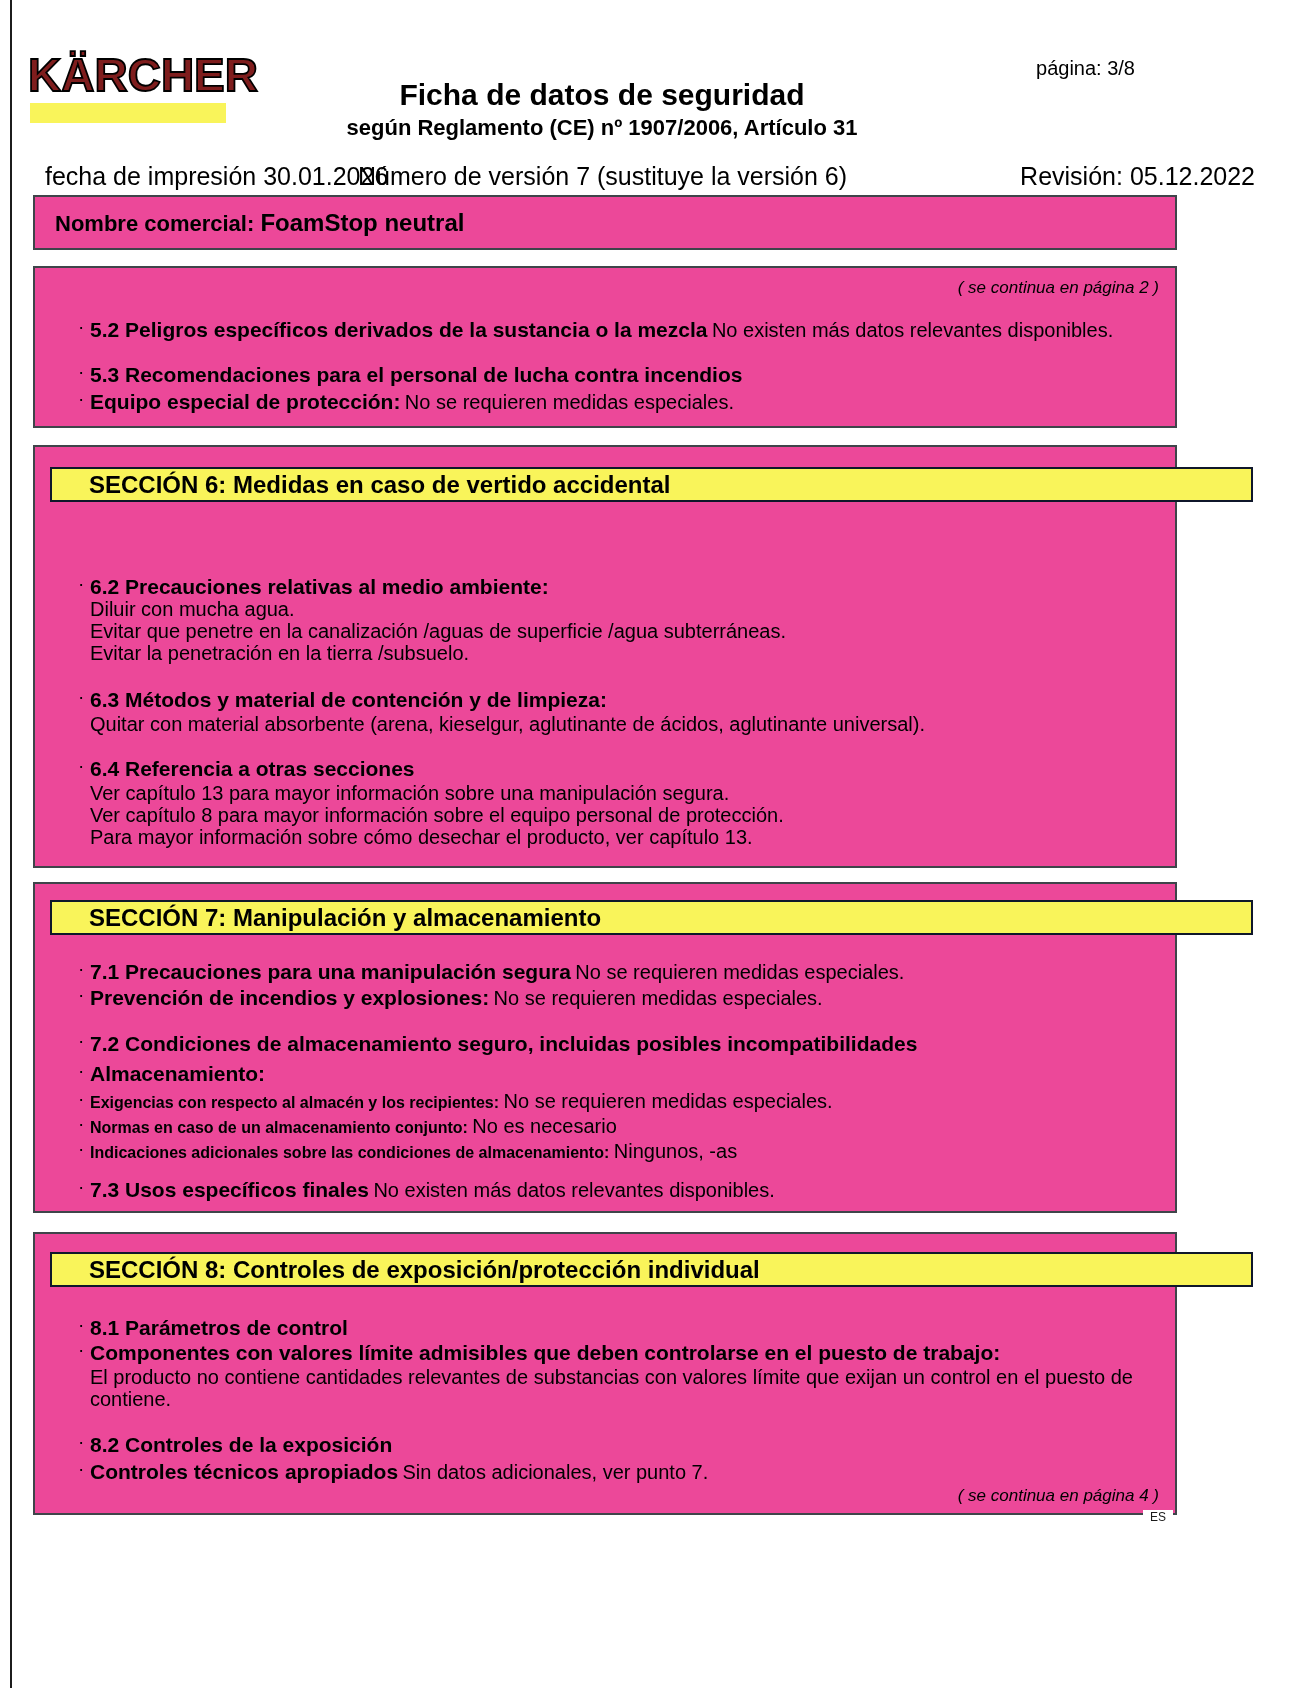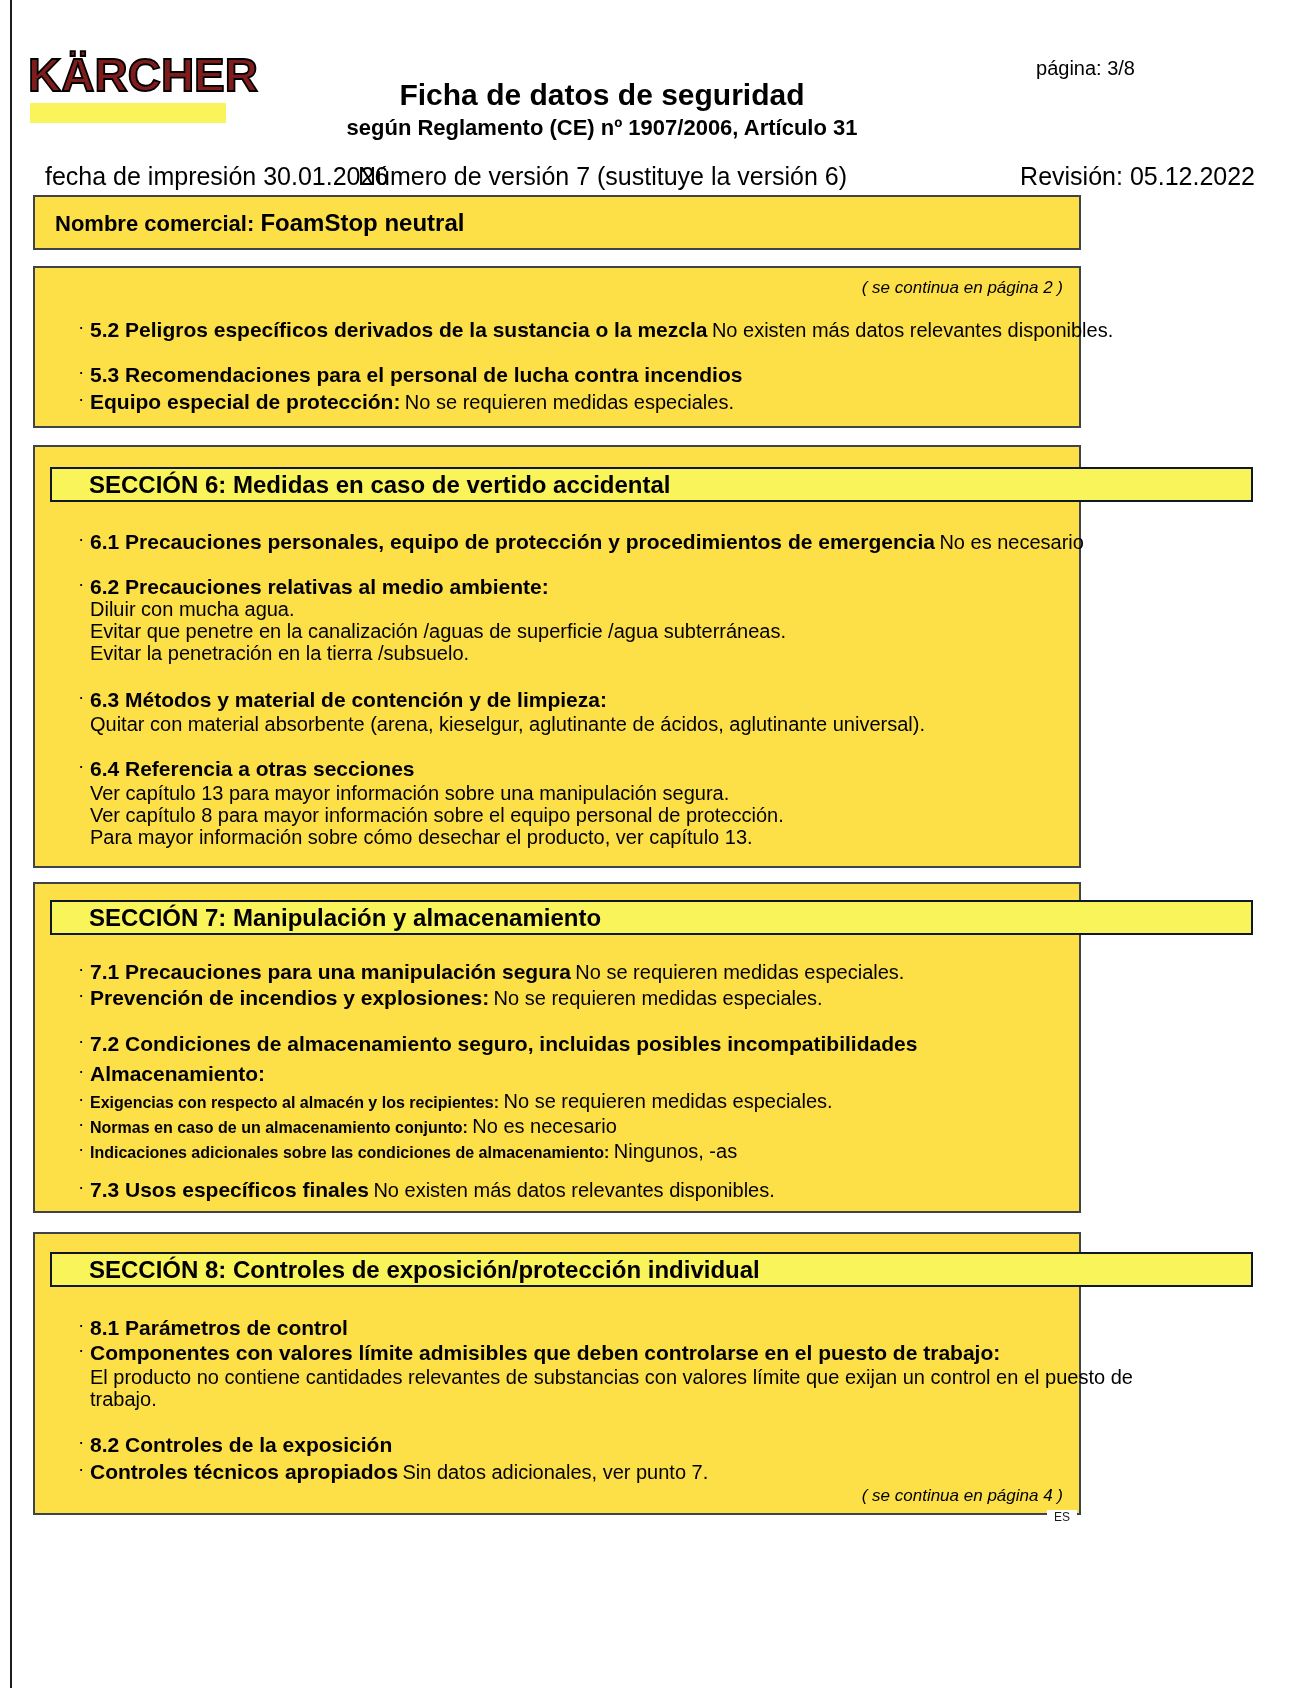--- a/index.html
+++ b/index.html
@@ -18,21 +18,21 @@
   .doc-title{position:absolute;left:252px;top:78px;width:700px;text-align:center;font-size:30px;font-weight:bold;}
   .doc-subtitle{position:absolute;left:252px;top:115px;width:700px;text-align:center;font-size:22px;font-weight:bold;}
   .page-number{position:absolute;top:57px;right:169px;font-size:20px;}
   .meta{position:absolute;top:162px;font-size:25px;white-space:nowrap;}
   #meta-date{left:45px;}
   #meta-version{left:358px;}
   #meta-revision{right:49px;}
 
   
   .box{
-    position:absolute;left:33px;width:1048px;background:#fde047;box-sizing:border-box;
+    position:absolute;left:33px;width:1144px;background:#ec4899;box-sizing:border-box;
     border:2px solid var(--box-border,#3f444a);
   }
   #box-name{top:195px;height:55px;}
   .product-line{position:absolute;left:20px;top:12px;font-size:22px;font-weight:bold;white-space:nowrap;}
   .product-name{font-size:24px;}
 
   #box-5{top:266px;height:162px;}
   #box-6{top:445px;height:423px;}
   #box-7{top:882px;height:331px;}
   #box-8{top:1232px;height:283px;}
@@ -91,24 +91,20 @@
     <div class="line bulleted" style="top:122px;">
       <span class="h-big">Equipo especial de protección:</span>
       <span class="tail">No se requieren medidas especiales.</span>
     </div>
   </div>
 
   <div class="box" id="box-6">
     <div class="secbar" style="top:20px;">
       <span>SECCIÓN 6: Medidas en caso de vertido accidental</span>
     </div>
-    <div class="line bulleted" style="top:83px;">
-      <span class="h-big">6.1 Precauciones personales, equipo de protección y procedimientos de emergencia</span>
-      <span class="tail">No es necesario</span>
-    </div>
     <div class="line bulleted" style="top:128px;">
       <span class="h-big">6.2 Precauciones relativas al medio ambiente:</span>
     </div>
     <div class="line body" style="top:151px;">Diluir con mucha agua.</div>
     <div class="line body" style="top:173px;">Evitar que penetre en la canalización /aguas de superficie /agua subterráneas.</div>
     <div class="line body" style="top:195px;">Evitar la penetración en la tierra /subsuelo.</div>
     <div class="line bulleted" style="top:241px;">
       <span class="h-big">6.3 Métodos y material de contención y de limpieza:</span>
     </div>
     <div class="line body" style="top:266px;">Quitar con material absorbente (arena, kieselgur, aglutinante de ácidos, aglutinante universal).</div>
@@ -160,21 +156,21 @@
     <div class="secbar" style="top:18px;">
       <span>SECCIÓN 8: Controles de exposición/protección individual</span>
     </div>
     <div class="line bulleted" style="top:82px;">
       <span class="h-big">8.1 Parámetros de control</span>
     </div>
     <div class="line bulleted" style="top:107px;">
       <span class="h-big">Componentes con valores límite admisibles que deben controlarse en el puesto de trabajo:</span>
     </div>
     <div class="line body" style="top:132px;">El producto no contiene cantidades relevantes de substancias con valores límite que exijan un control en el puesto de</div>
-    <div class="line body" style="top:154px;">trabajo.</div>
+    <div class="line body" style="top:154px;">contiene.</div>
     <div class="line bulleted" style="top:199px;">
       <span class="h-big">8.2 Controles de la exposición</span>
     </div>
     <div class="line bulleted" style="top:226px;">
       <span class="h-big">Controles técnicos apropiados</span>
       <span class="tail">Sin datos adicionales, ver punto 7.</span>
     </div>
     <div class="note" style="top:252px;">( se continua en página 4 )</div>
     <div class="es-tag">ES</div>
   </div>

